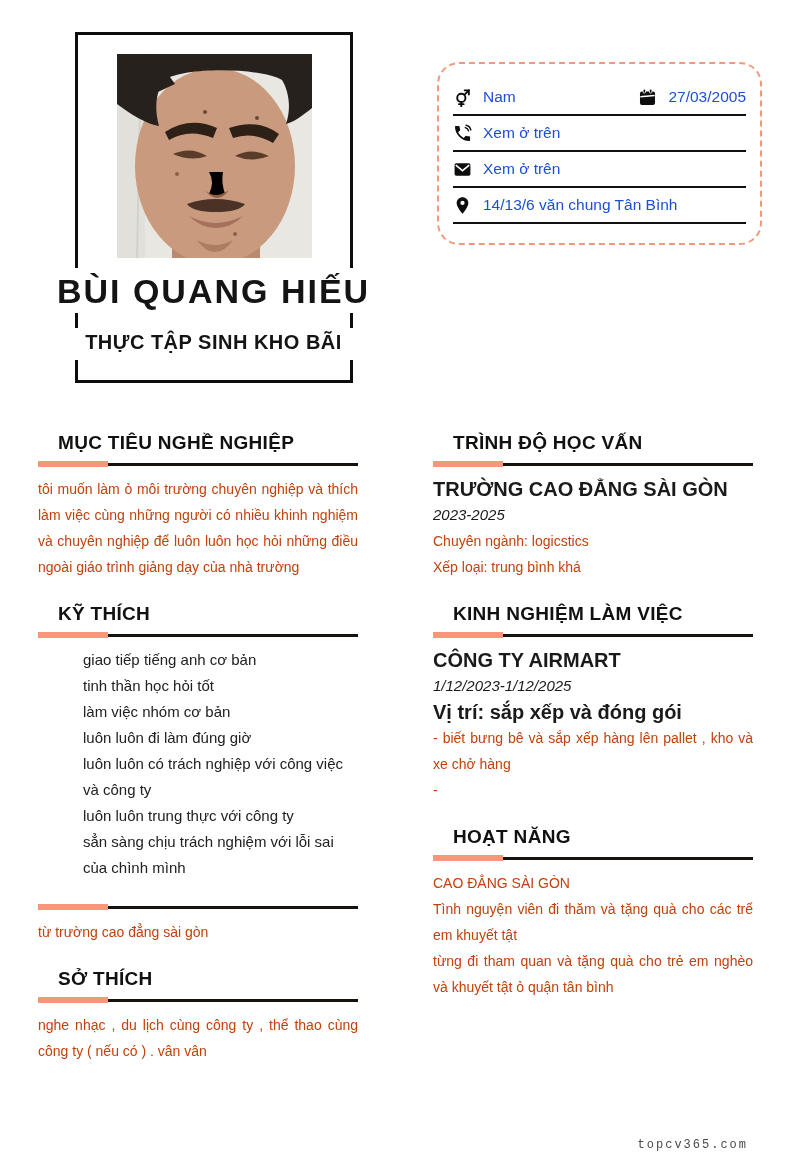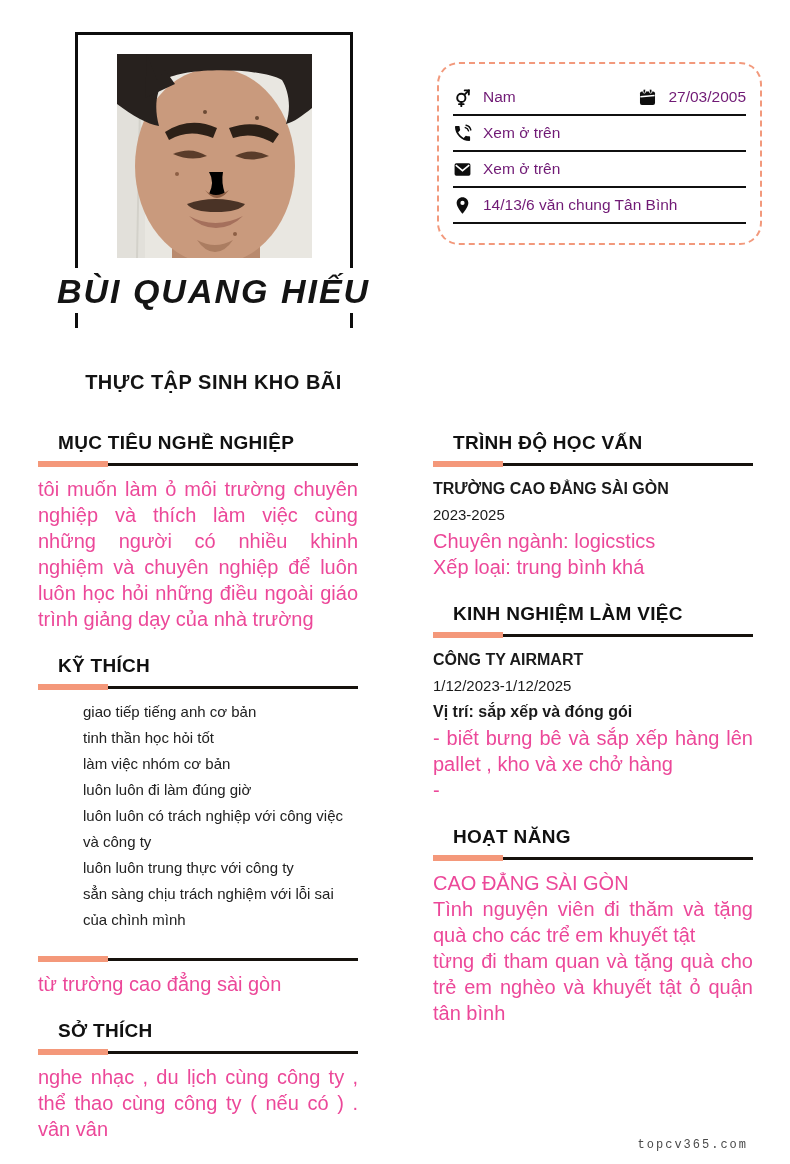--- a/index.html
+++ b/index.html
@@ -20,74 +20,73 @@
   }
   .photo {
     display:block; margin:19px auto 0;
     width:195px; height:204px;
   }
   .name-block {
     position:absolute; left:44px; top:268px;
     width:339px; background:#ffffff;
     text-align:center; padding:4px 0 2px;
     z-index:2;
-    font-style:italic;
   }
   .name-block h1 {
     font-size:34px; font-weight:bold; letter-spacing:2px;
     color:#141414; white-space:nowrap;
   }
   .title-block {
     position:absolute; left:62px; top:328px;
     width:303px; background:#ffffff;
     text-align:center; padding:3px 0 6px;
     z-index:2;
   }
   .title-block h3 {
     font-size:20px; font-weight:bold; letter-spacing:0.5px;
-    color:#141414; white-space:nowrap;margin-top:40px;
+    color:#141414; white-space:nowrap;
   }
 
   
   .info-box {
     position:absolute; left:437px; top:62px;
     width:325px; height:183px;
     border:2px dashed #f2997c;
     border-radius:22px;
     padding:16px 14px 0;
   }
   .info-row {
     display:flex; align-items:center;
     height:36px;
     border-bottom:2px solid #101010;
-    font-size:15.5px; color:#701a75;
+    font-size:15.5px; color:#1d4ed8;
   }
   .info-row .icon { width:19px; height:19px; flex:0 0 19px; margin-right:11px; display:inline-flex; }
   .info-row .icon svg { width:100%; height:100%; }
   .info-row.split { justify-content:space-between; }
   .pair { display:flex; align-items:center; }
 
   
   .col { position:absolute; top:432px; width:320px; }
   .col-left  { left:38px; }
   .col-right { left:433px; }
 
   .section { margin-bottom:23px; }
   .section h2 {
     font-size:19px; font-weight:bold; letter-spacing:0.3px;
     color:#111111; margin-bottom:7px; white-space:nowrap;margin-left:20px;
   }
   .rule { display:flex; align-items:center; margin-bottom:9px; }
   .rule .accent { width:70px; height:6px; background:#f4987a; }
   .rule .line   { flex:1; height:3px; background:#16120d; }
 
-  .body-text { font-size:20px; line-height:26px; color:#ec4899; }
+  .body-text { font-size:14px; line-height:26px; color:#c2410c; }
   .justify   { text-align:justify; }
-  .b15  { font-size:16px; font-weight:bold; line-height:26px; color:#1a1a1a; }
-  .i15  { font-size:15px; line-height:26px; color:#1a1a1a; }
+  .b15  { font-size:20px; font-weight:bold; line-height:26px; color:#1a1a1a; }
+  .i15  { font-size:15px; font-style:italic; line-height:26px; color:#1a1a1a; }
   .skill-line { font-size:15px; line-height:26px; color:#212121;margin-left:45px; }
 
   
   .watermark {
     position:absolute; right:42px; bottom:12px;
     font-family:"Liberation Mono", monospace;
     font-size:12px; letter-spacing:2px; color:#4a4a4a;
   }
 </style>
 </head>

